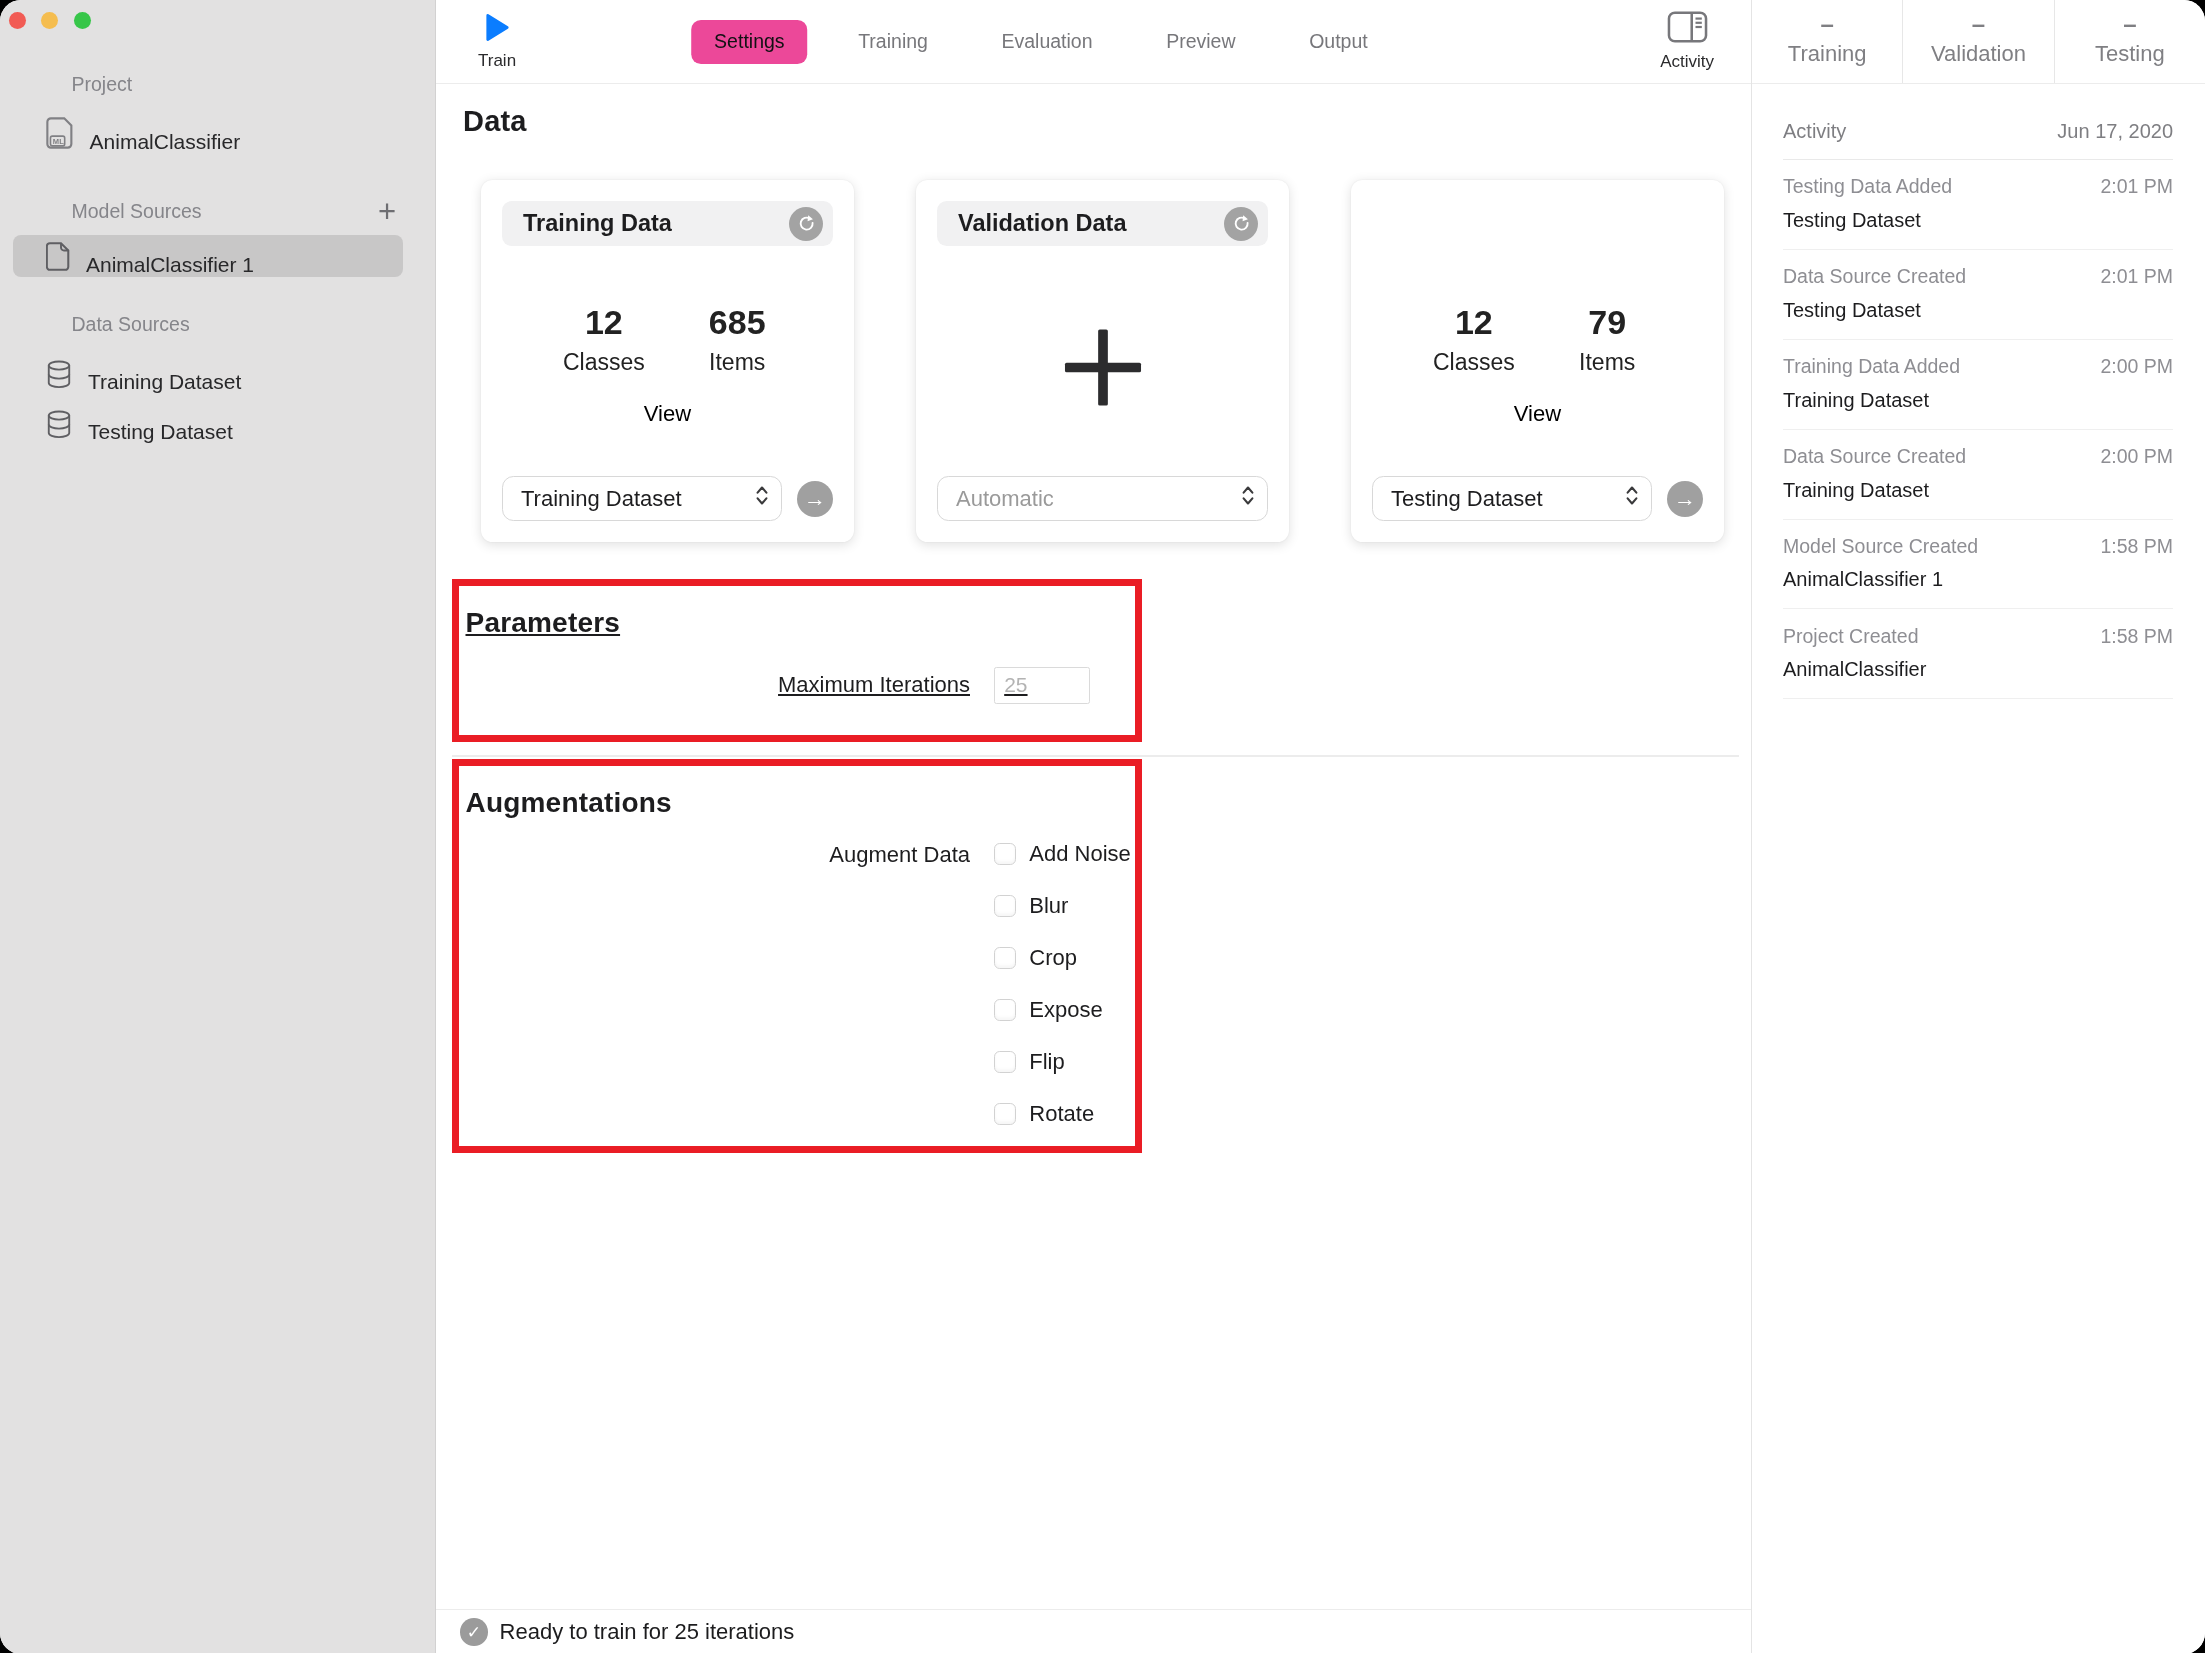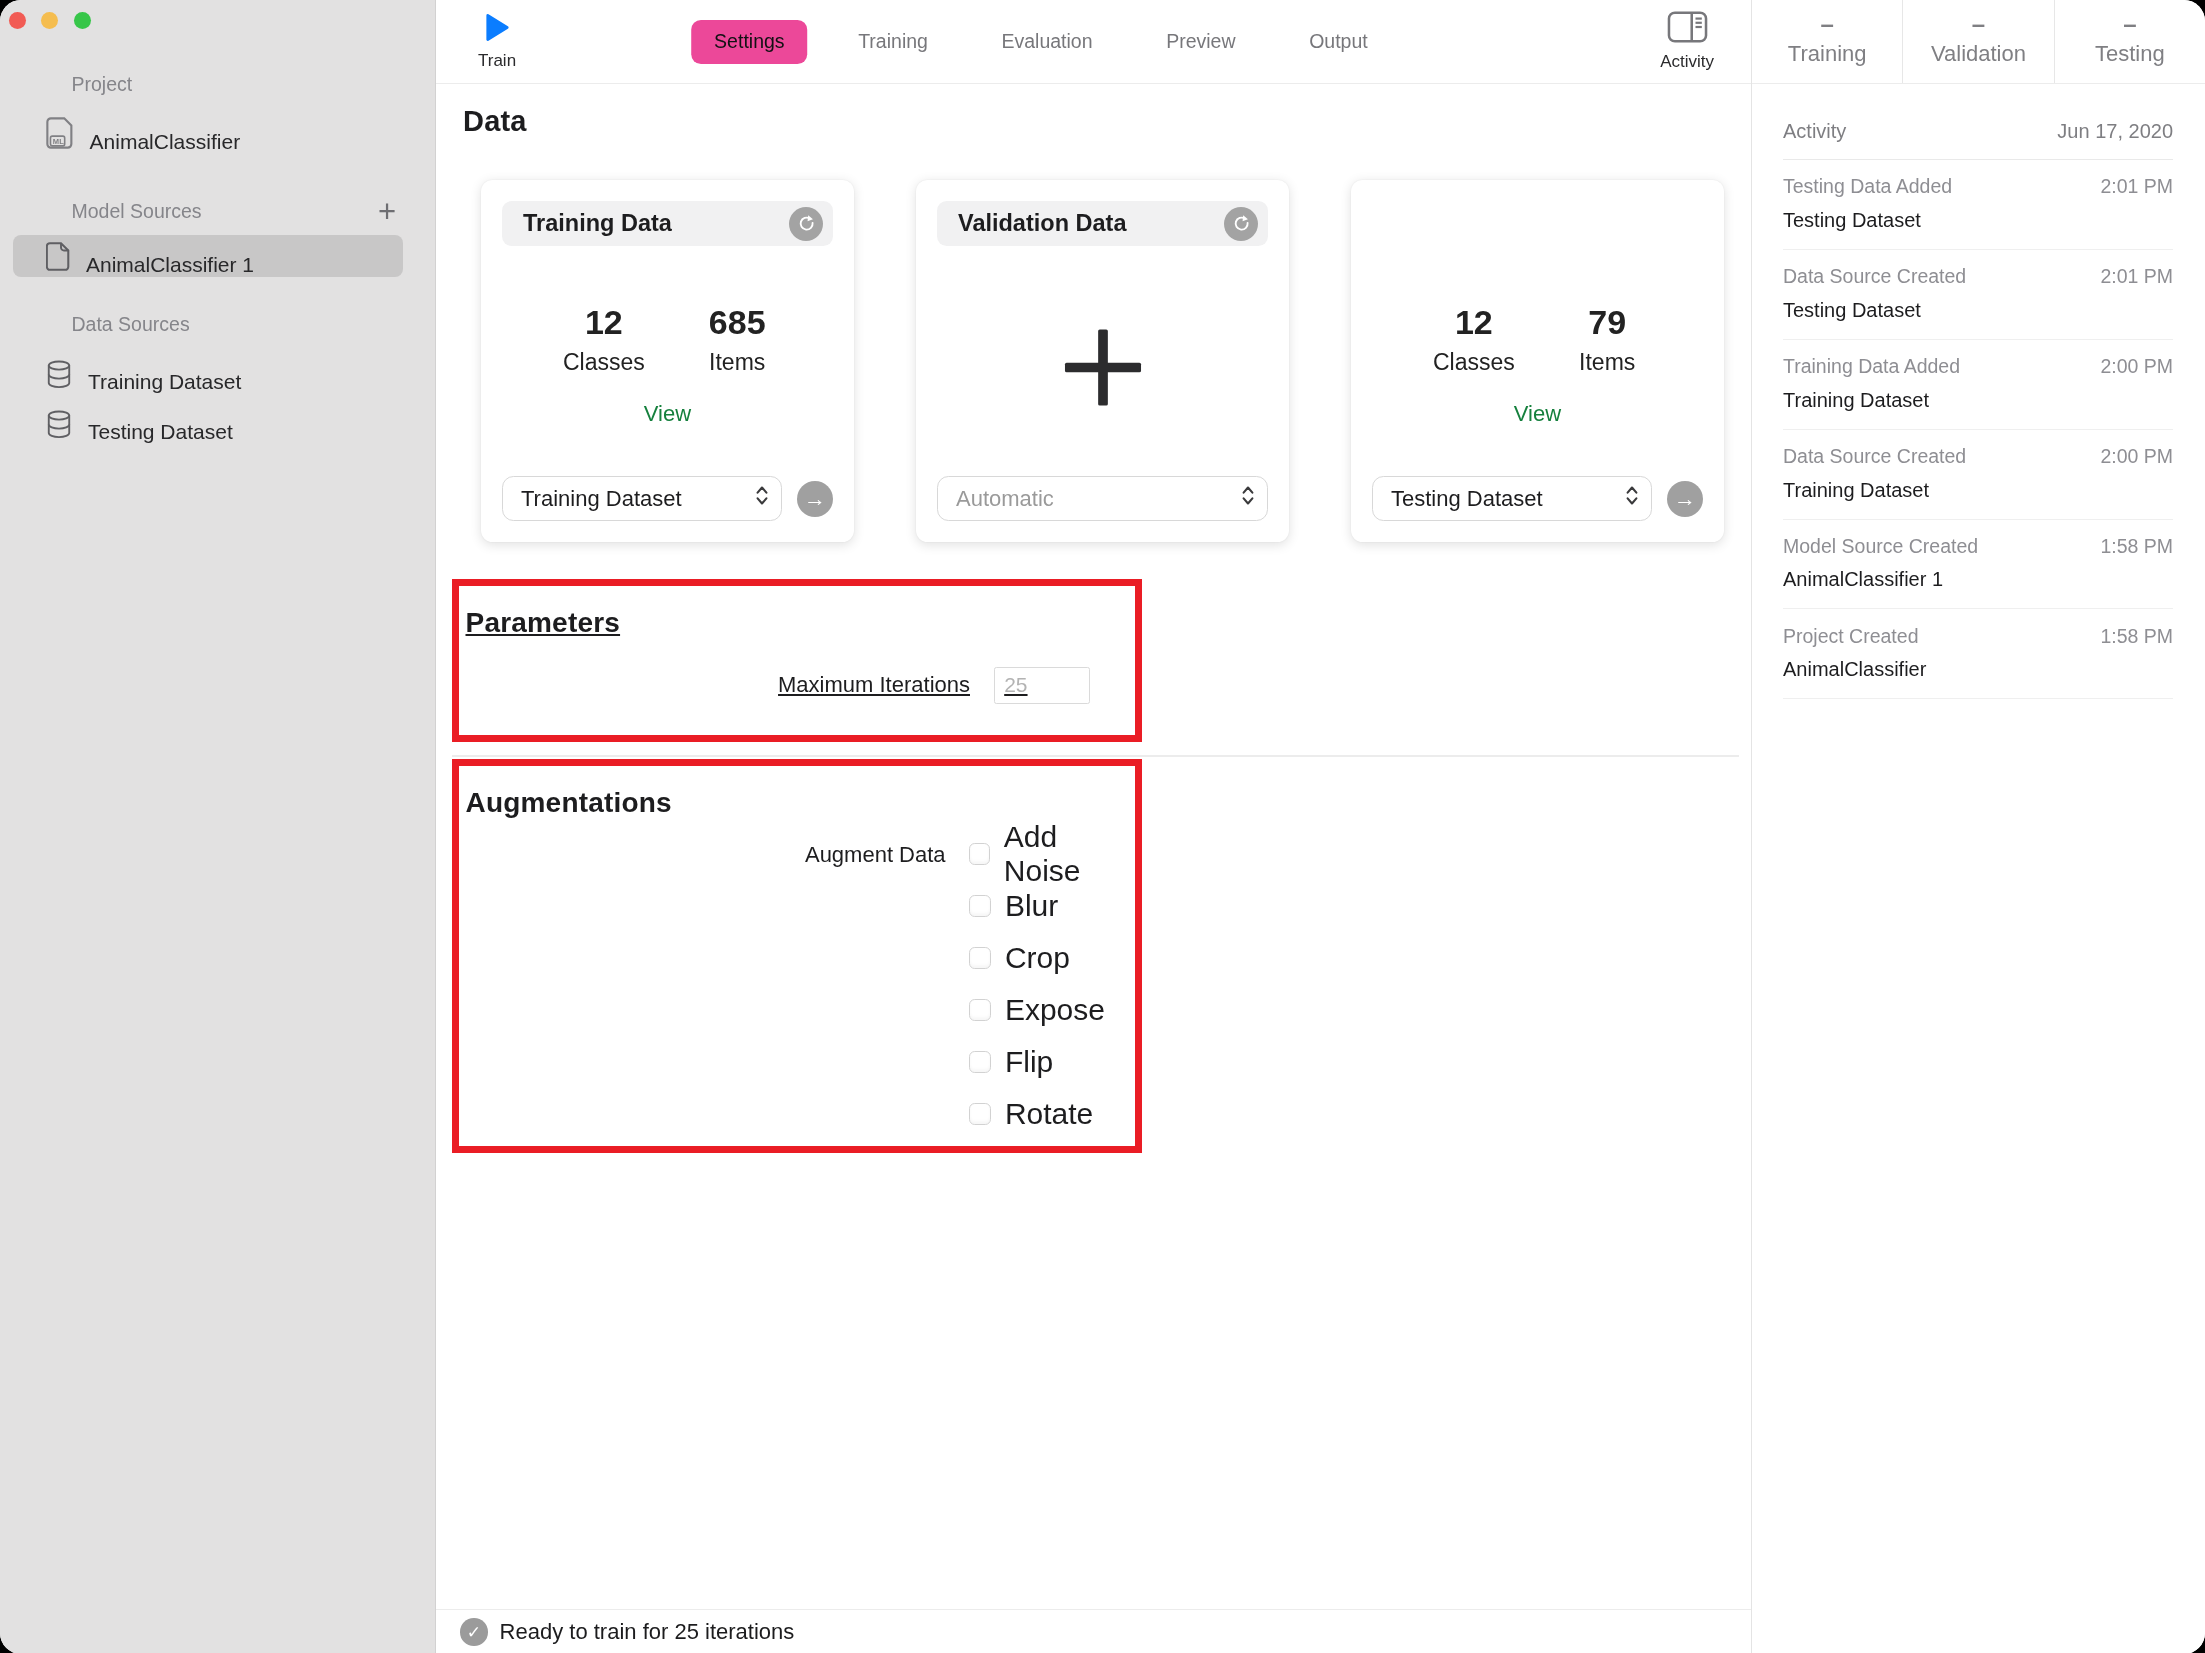--- a/index.html
+++ b/index.html
@@ -39,41 +39,41 @@
   .cards { position:absolute; left:45px; top:96px; display:flex; gap:62px; }
   .card { width:373px; height:362px; background:#fff; border-radius:11.4px; box-shadow:0 2.4px 11.4px rgba(0,0,0,.12), 0 0 1.6px rgba(0,0,0,.08); position:relative; padding:21px; }
   .card-head { height:45px; background:#f1f1f2; border-radius:9.7px; display:flex; align-items:center; justify-content:space-between; padding:0 9.7px 0 21px; }
   .card-title { font-size:23.5px; font-weight:700; }
   .refresh-btn { width:34px; height:34px; border-radius:50%; background:#a3a3a3; display:flex; align-items:center; justify-content:center; }
   .card-stats { position:absolute; top:123px; left:3px; width:100%; display:flex; justify-content:center; align-items:flex-start; }
   .stat-col { width:122px; text-align:center; }
   .stat-num { font-size:34px; font-weight:700; color:#222; }
   .stat-lbl { font-size:23px; margin-top:6.5px; color:#222; }
   .stat-div { width:1.6px; background:#d8d8d8; margin:3.2px 4.9px 0 4.9px; }
-  .view-link { position:absolute; top:221px; left:0; width:100%; text-align:center; font-size:22px; color:#15803d; }
+  .view-link { position:absolute; top:221px; left:0; width:100%; text-align:center; font-size:22px; color:#000000; }
   .card-footer { position:absolute; left:21px; right:21px; bottom:21px; display:flex; align-items:center; gap:14.6px; }
   .dropdown { flex:1; height:45px; border:1.6px solid #d8d8d8; border-radius:11.4px; background:#fff; display:flex; align-items:center; justify-content:space-between; padding:0 11.4px 0 18px; font-size:22px; }
   .dropdown .val { color:#1d1d1f; }
   .card-validation .dropdown .val { color:#9a9a9a; }
   .go-btn { flex:none; width:36px; height:36px; border-radius:50%; background:#a0a0a0; color:#fff; font-size:22px; display:flex; align-items:center; justify-content:center; }
   .big-plus { position:absolute; top:143px; left:50%; transform:translateX(-50%); }
 
   
   .anno-box { position:absolute; border:7.3px solid #ea1d25; background:transparent; }
   .params-box { left:16px; top:495px; width:690px; height:163px;text-decoration:underline; }
   .aug-box { left:16px; top:675px; width:690px; height:394px; }
   .section-title { font-size:28px; font-weight:700; letter-spacing:0.2px; padding:21px 0 0 6.5px; }
   .param-row { display:flex; align-items:center; margin-top:27.6px; }
   .form-label { width:511px; text-align:right; font-size:22px; color:#1d1d1f; }
   .param-input { margin-left:23.5px; width:96px; height:37px; border:1.6px solid #dadada; border-radius:2.4px; font-size:21px; color:#b3b3b3; padding-left:9.7px; font-family:inherit; background:#fff; outline:none; }
   .aug-row { display:flex; align-items:flex-start; margin-top:21px; }
   .aug-options { margin-left:23.5px; display:flex; flex-direction:column; gap:25px; }
   .aug-option { display:flex; align-items:center; gap:13.8px; height:27px; }
   .aug-option input { appearance:none; -webkit-appearance:none; width:22px; height:22px; border:1.6px solid #d2d2d2; border-radius:5.7px; background:#fff; box-shadow:inset 0 -2.4px 3.2px rgba(0,0,0,.04); }
-  .aug-option .opt-lbl { font-size:30px; }
+  .aug-option .opt-lbl { font-size:22px; }
   .section-divider { position:absolute; left:16px; top:671px; width:1287px; height:1.6px; background:#ececec; }
 
   .status-bar { height:45px; flex:none; border-top:1.6px solid #ececec; display:flex; align-items:center; gap:12px; padding-left:24px; background:#fff; }
   .status-check { width:27.6px; height:27.6px; border-radius:50%; background:#9b9b9b; color:#fff; font-size:17px; display:flex; align-items:center; justify-content:center; }
   .status-text { font-size:22px; color:#1c1c1e; }
 
   
   .right-col { flex:1; display:flex; flex-direction:column; border-left:1.6px solid #e4e4e4; background:#fff; }
   .stats-header { height:84px; flex:none; border-bottom:1.6px solid #ececec; display:flex; }
   .metric { flex:1; display:flex; flex-direction:column; align-items:center; justify-content:center; gap:7.3px; }

